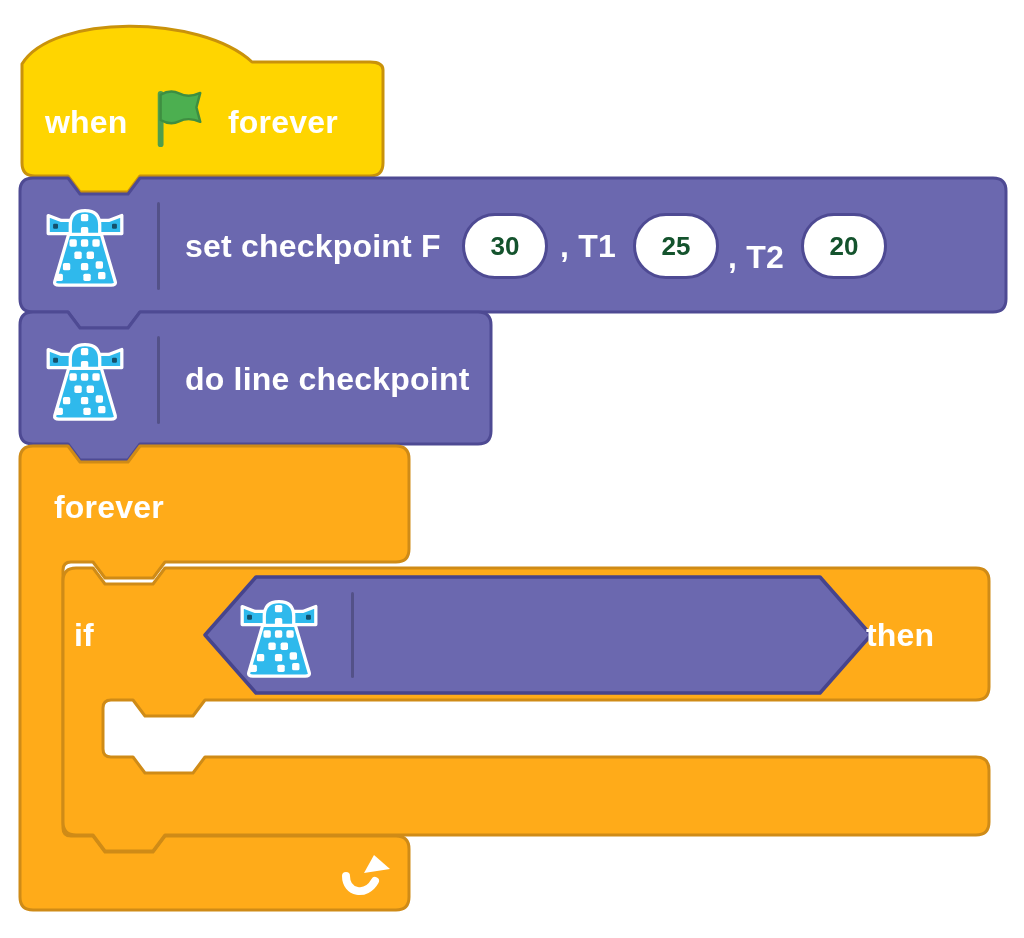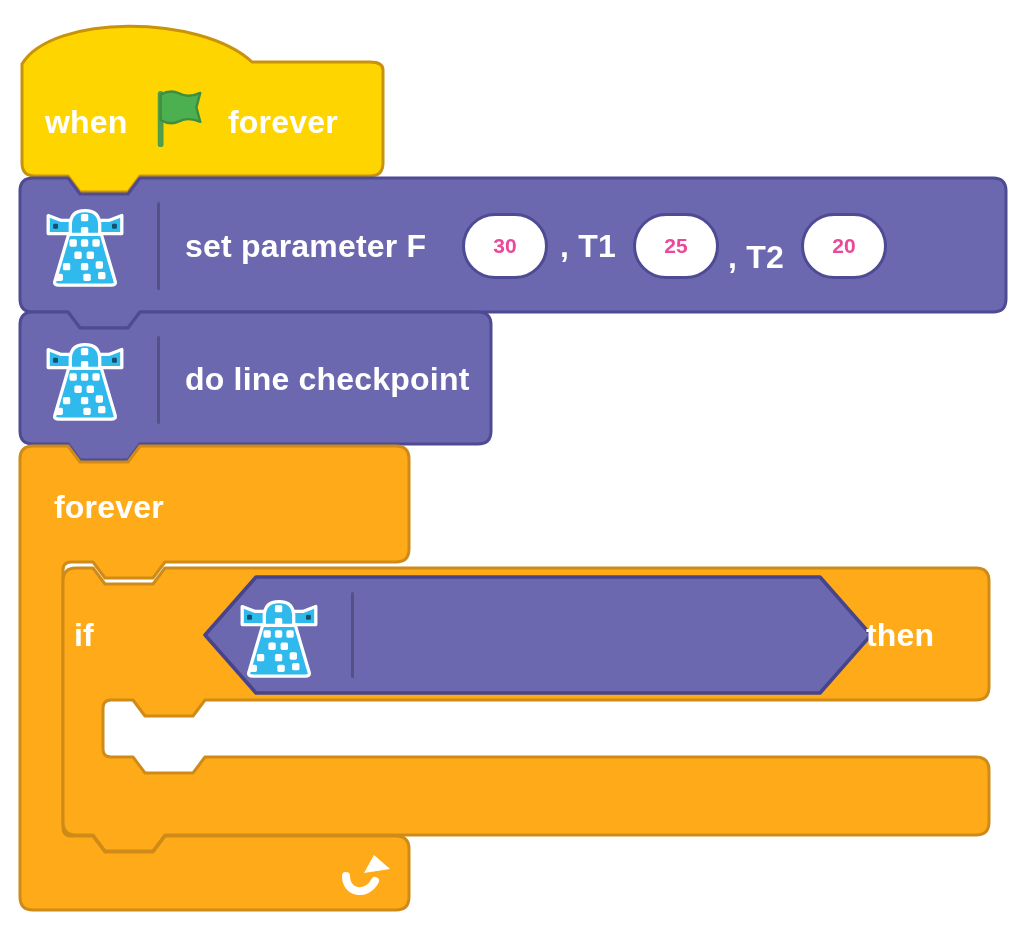--- a/index.html
+++ b/index.html
@@ -8,21 +8,21 @@
     font-family:"Liberation Sans",sans-serif;
   }
   svg.layer{position:absolute;left:0;top:0;width:1024px;height:938px;overflow:visible;}
   .block-label{
     position:absolute;font-weight:700;font-size:32px;line-height:1.15;color:#ffffff;
     white-space:nowrap;letter-spacing:0.2px;
   }
   .oval-input{
     position:absolute;background:#ffffff;border:3px solid #4E4A93;border-radius:34px;
     display:flex;align-items:center;justify-content:center;
-    font-weight:700;font-size:21px;color:#ec4899;box-sizing:border-box;
+    font-weight:700;font-size:26px;color:#14532d;box-sizing:border-box;
   }
   .sep{position:absolute;width:3px;background:rgba(0,0,0,0.22);border-radius:2px;}
   .icon-box{position:absolute;}
 </style>
 </head>
 <body>
 
 <div id="workspace">
 
   <svg width="0" height="0" style="position:absolute" aria-hidden="true">
@@ -100,21 +100,21 @@
   <span class="block-label" style="left:45px;top:104px;">when</span>
   <svg class="icon-box" style="left:150px;top:88px;" width="58" height="62">
       <use href="#flag-def"></use>
     </svg>
   <span class="block-label" style="left:228px;top:104px;">forever</span>
 
   <svg class="icon-box" style="left:44px;top:200px;" width="82" height="90">
       <use href="#device-icon-def"></use>
     </svg>
   <div class="sep" style="left:157px;top:202px;height:88px;"></div>
-  <span class="block-label" style="left:185px;top:228px;">set parameter F</span>
+  <span class="block-label" style="left:185px;top:228px;">set checkpoint F</span>
   <div class="oval-input" style="left:462px;top:213px;width:86px;height:66px;">30</div>
   <span class="block-label" style="left:560px;top:228px;">, T1</span>
   <div class="oval-input" style="left:633px;top:213px;width:86px;height:66px;">25</div>
   <span class="block-label" style="left:728px;top:228px;margin-top:11px;">, T2</span>
   <div class="oval-input" style="left:801px;top:213px;width:86px;height:66px;">20</div>
 
   <svg class="icon-box" style="left:44px;top:334px;" width="82" height="90">
       <use href="#device-icon-def"></use>
     </svg>
   <div class="sep" style="left:157px;top:336px;height:88px;"></div>

